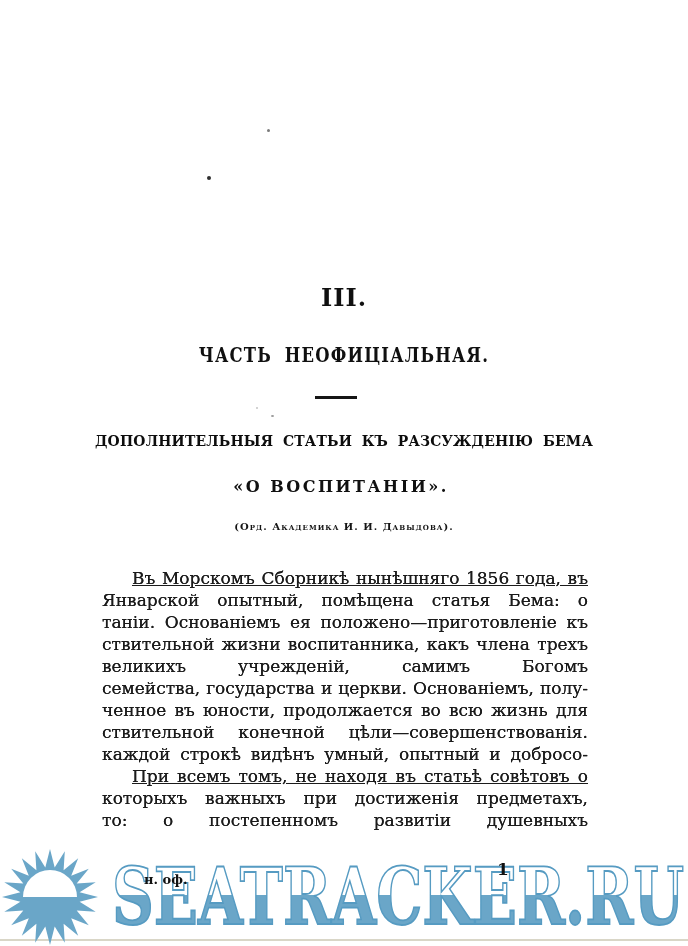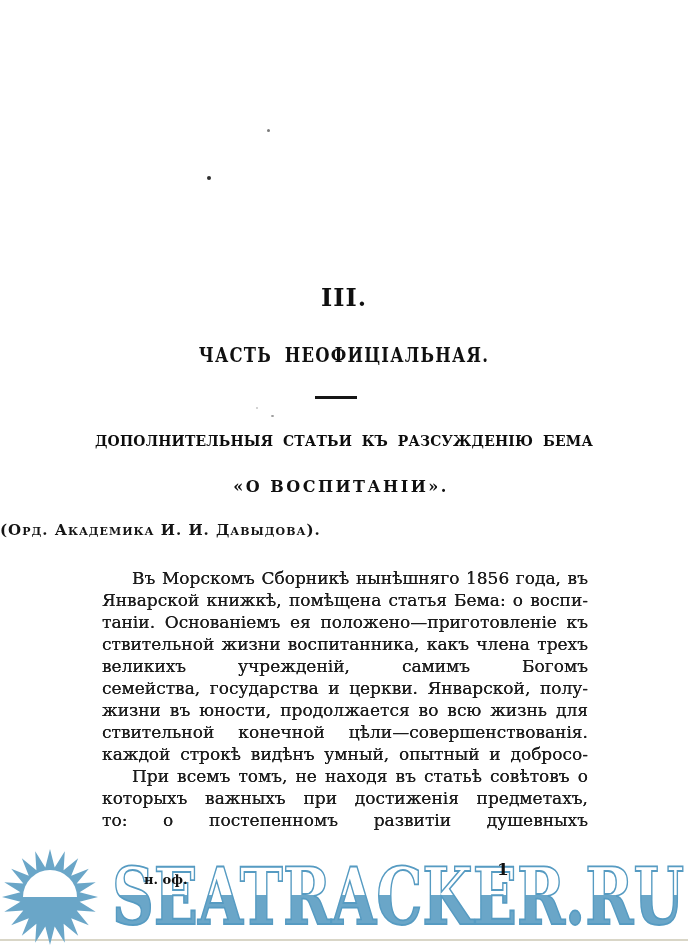--- a/index.html
+++ b/index.html
@@ -11,29 +11,29 @@
   
   .h-secnum{top:283px;left:0;right:0;text-align:center;font-size:24px;font-weight:bold;
             letter-spacing:1px;color:#101010;}
   .h-sectitle{top:343px;left:0;right:0;text-align:center;font-size:20px;font-weight:bold;
             letter-spacing:1.5px;word-spacing:7px;transform:scaleX(0.82);color:#101010;}
   .divider{top:396px;left:315px;width:42px;height:3px;background:#151515;}
   .h-article{top:432px;left:0;right:0;text-align:center;font-size:15px;font-weight:bold;
             letter-spacing:0.2px;word-spacing:5px;transform:scaleX(0.93);color:#0d0d0d;}
   .h-sub{top:477px;left:0;right:6px;text-align:center;font-size:16px;font-weight:bold;
             letter-spacing:2.5px;color:#101010;}
-  .h-byline{top:521px;left:0;right:0;text-align:left;font-size:15px;font-weight:bold;
+  .h-byline{top:521px;left:0;right:0;text-align:center;font-size:10px;font-weight:bold;
             font-variant:small-caps;letter-spacing:1px;color:#141414;}
 
   
   .body-text{top:567px;left:102px;width:486px;font-size:17px;line-height:22px;
              color:#1b1b1b;text-shadow:0 0 0.4px #1b1b1b;z-index:1;}
   .line{height:22px;overflow:hidden;text-align:justify;}
   .line:not(.last)::after{content:"";display:inline-block;width:100%;height:0;}
-  .line.indent{text-indent:30px;}
+  .line.indent{text-indent:30px;text-decoration:underline;}
   .line.last{text-align:left;}
   .it{}
   .rm{font-style:normal;}
 
   
   .footer-sig{top:866px;left:144px;font-size:13px;font-weight:bold;z-index:6;color:#111;margin-top:6px;}
   .folio{top:859px;left:497px;font-size:17px;font-weight:bold;z-index:6;color:#111;}
 
   
   .watermark{top:840px;left:0;width:688px;height:106px;z-index:4;pointer-events:none;}
@@ -54,26 +54,26 @@
   <div class="abs h-secnum">III.</div>
   <div class="abs h-sectitle">ЧАСТЬ НЕОФИЦІАЛЬНАЯ.</div>
   <div class="abs divider"></div>
   <div class="abs h-article">ДОПОЛНИТЕЛЬНЫЯ СТАТЬИ КЪ РАЗСУЖДЕНІЮ БЕМА</div>
   <div class="abs h-sub">«О ВОСПИТАНІИ».</div>
   <div class="abs h-byline">(Орд. Академика И. И. Давыдова).</div>
 
   <div class="abs body-text">
       <div>
         <div class="line indent"><span class="rm">Въ Морскомъ Сборникѣ нынѣшняго 1856 года, въ</span></div>
-        <div class="line"><span class="rm">Январской книжкѣ, помѣщена статья Бема: </span><span class="it">о воспи-</span></div>
+        <div class="line"><span class="rm">Январской опытный, помѣщена статья Бема: </span><span class="it">о воспи-</span></div>
         <div class="line"><span class="it">таніи.</span><span class="rm"> Основаніемъ ея положено—приготовленіе къ дѣй-</span></div>
         <div class="line"><span class="rm">ствительной жизни воспитанника, какъ члена трехъ</span></div>
         <div class="line"><span class="rm">великихъ учрежденій, самимъ Богомъ установленныхъ:</span></div>
-        <div class="line"><span class="it">семейства, государства</span><span class="rm"> и </span><span class="it">церкви.</span><span class="rm"> Январской, полу-</span></div>
-        <div class="line"><span class="rm">жизни въ юности, продолжается во всю жизнь для</span></div>
+        <div class="line"><span class="it">семейства, государства</span><span class="rm"> и </span><span class="it">церкви.</span><span class="rm"> Основаніемъ, полу-</span></div>
+        <div class="line"><span class="rm">ченное въ юности, продолжается во всю жизнь для</span></div>
         <div class="line"><span class="rm">ствительной конечной цѣли—</span><span class="it">совершенствованія.</span></div>
         <div class="line"><span class="rm">каждой строкѣ видѣнъ умный, опытный и добросо-</span></div>
       </div>
       <div>
         <div class="line indent"><span class="rm">При всемъ томъ, не находя въ статьѣ совѣтовъ о нѣ-</span></div>
         <div class="line"><span class="rm">которыхъ важныхъ при достиженія предметахъ, какъ-</span></div>
         <div class="line"><span class="rm">то: о постепенномъ развитіи душевныхъ способностей и</span></div>
       </div>
     </div>
 

